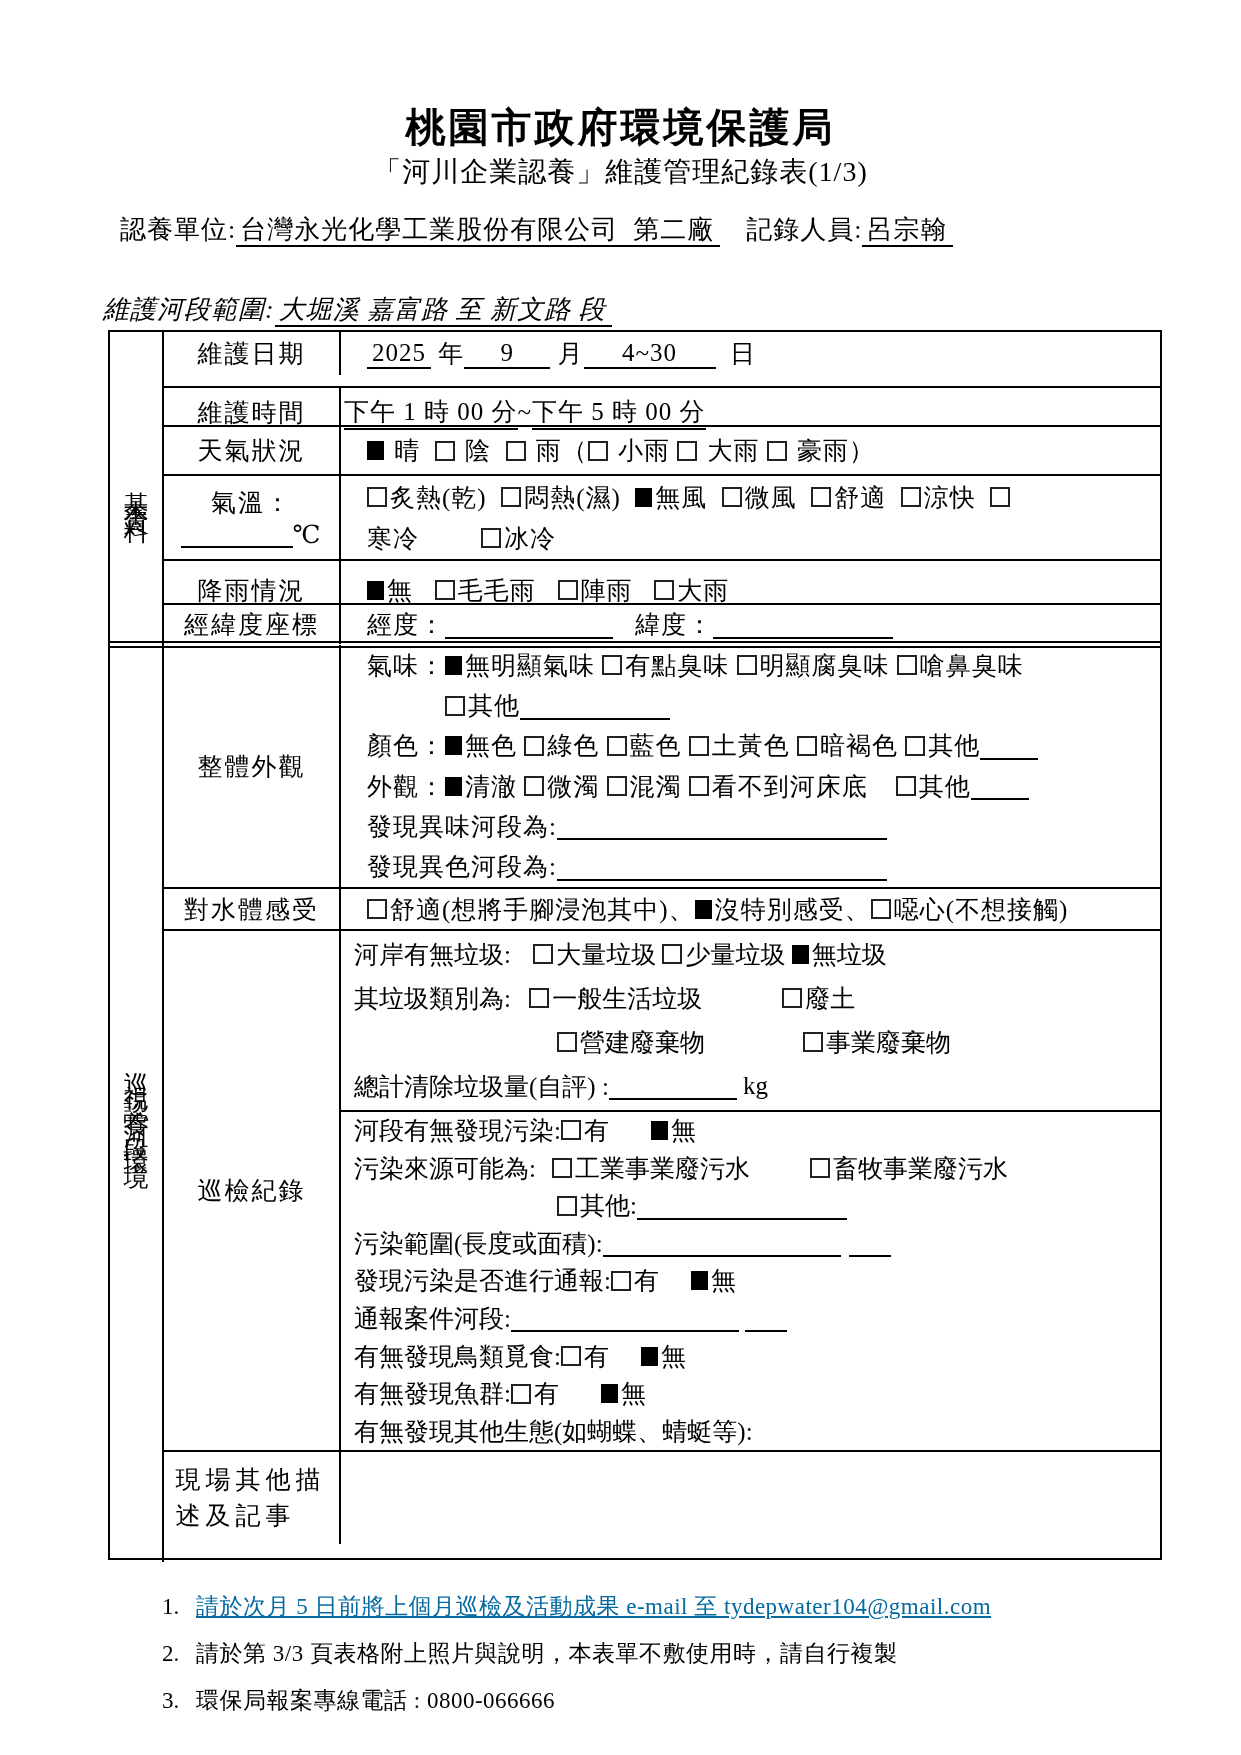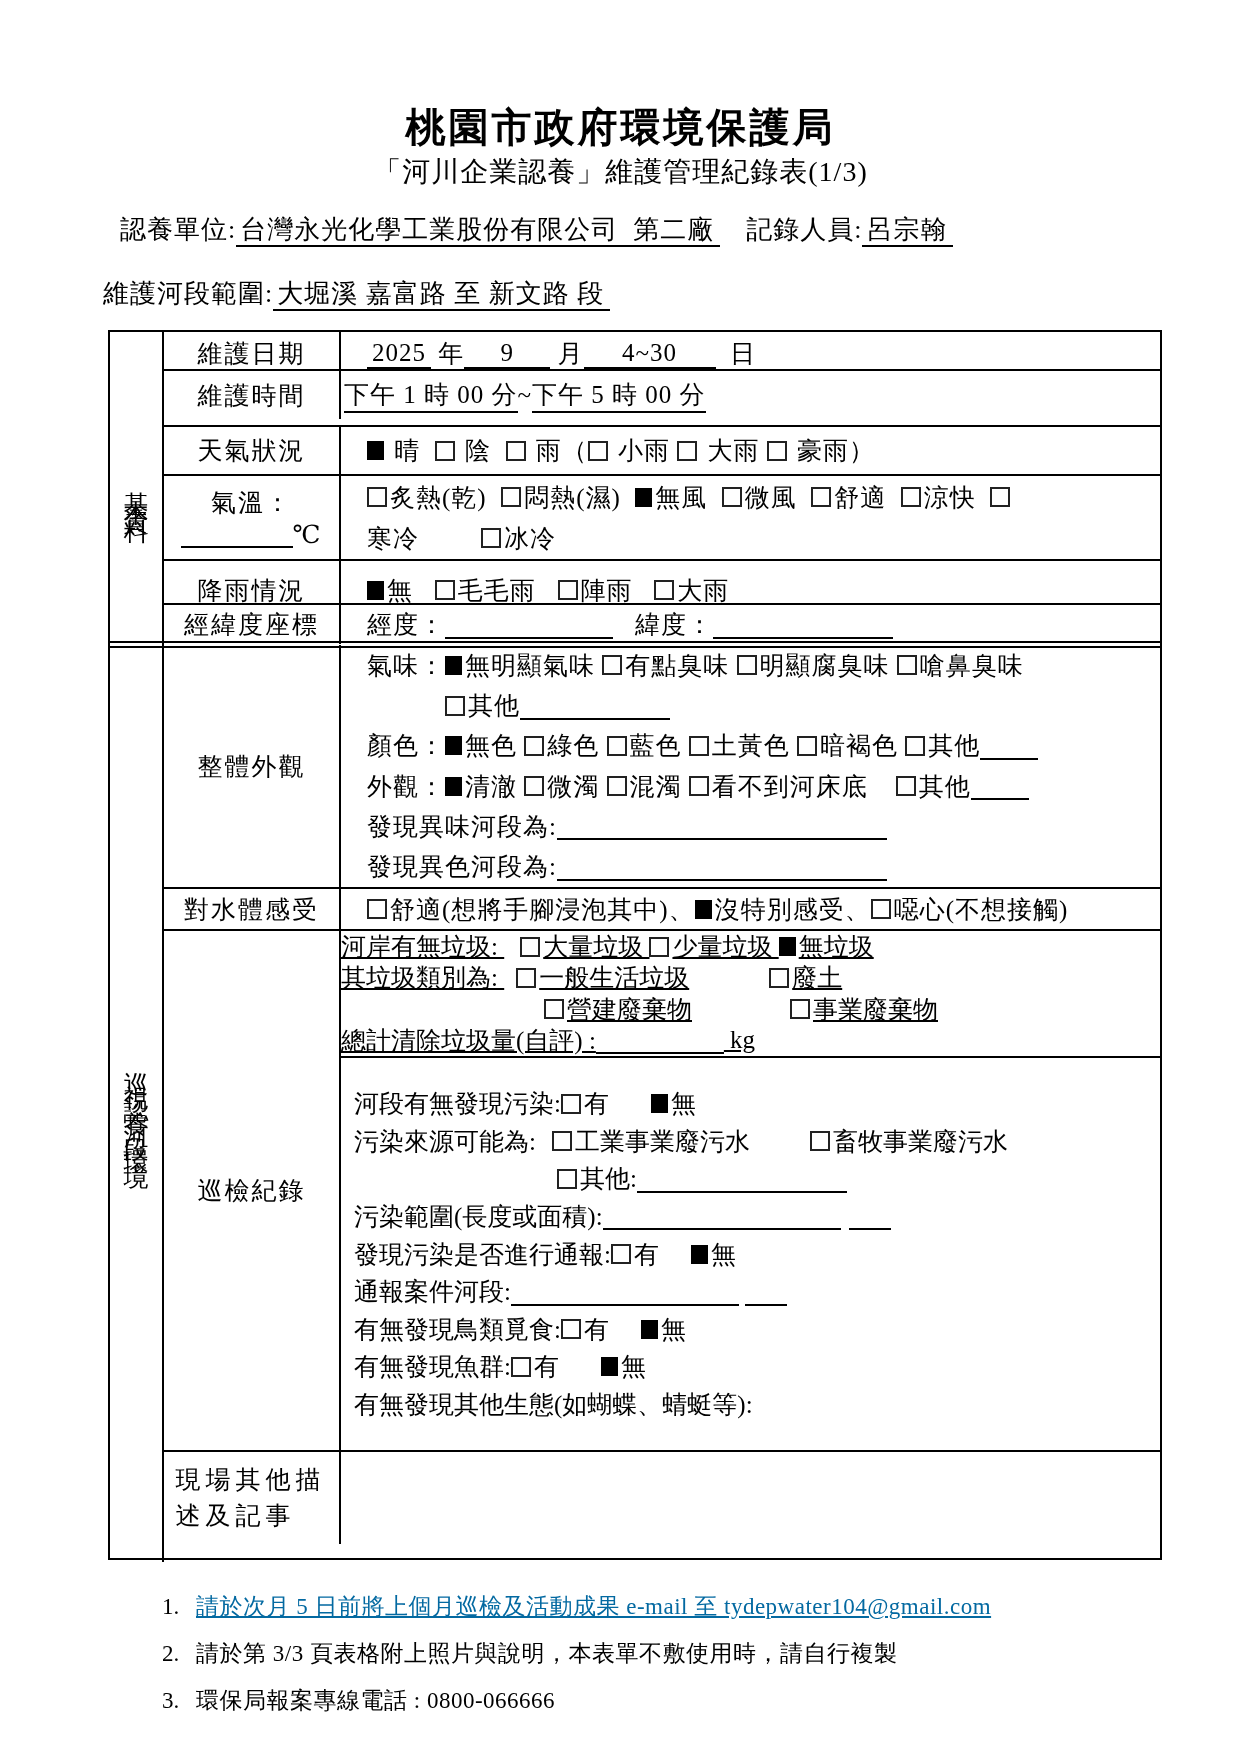--- a/index.html
+++ b/index.html
@@ -11,21 +11,21 @@
   .title{
     position:absolute;left:0;top:100px;width:100%;text-align:center;
     font-size:40px;font-weight:bold;letter-spacing:3px;
   }
   .subtitle{
     position:absolute;left:0;top:153px;width:100%;text-align:center;
     font-size:28px;letter-spacing:1px;font-family:Liberation Serif, serif;
   }
   .hline{position:absolute;font-size:26px;letter-spacing:1px;white-space:pre;}
   .hline1{left:120px;top:212px;}
-  .hline2{left:103px;top:276px;}
+  .hline2{left:103px;top:292px;font-style:italic;}
   .uval{border-bottom:2px solid #000;padding:0 6px 1px 4px;}
   .hgap{display:inline-block;width:26px;}
 
   
   .form-table{
     position:absolute;left:108px;top:330px;width:1054px;height:1230px;
     border:2.5px solid #000;box-sizing:border-box;font-size:25px;
   }
   .sec{
     position:absolute;left:0;width:54px;border-right:2px solid #000;
@@ -60,22 +60,22 @@
   .t{white-space:pre;}
   .u{border-bottom:2px solid #000;text-align:center;white-space:pre;display:inline-block;}
   .bl{border-bottom:2px solid #000;height:26px;flex:none;}
   .sp{flex:none;height:1px;}
   .cb{
     width:20px;height:20px;border:2px solid #222;box-sizing:border-box;
     flex:none;margin-right:3px;background:#fff;
   }
   .cb.checked{width:17px;height:19px;background:#000;border-color:#000;}
   .blocks{flex:1;display:flex;flex-direction:column;padding-left:0;}
-  .blockA{height:127px;border-bottom:2px solid #000;box-sizing:border-box;
-    display:flex;flex-direction:column;justify-content:center;text-decoration:underline;}
+  .blockA{height:181px;border-bottom:2px solid #000;box-sizing:border-box;
+    display:flex;flex-direction:column;justify-content:center;padding-left:13px;}
   .blockB{flex:1;display:flex;flex-direction:column;justify-content:center;padding-left:13px;}
 
   
   .notes{position:absolute;left:162px;top:1592px;font-size:23px;}
   .note{display:flex;align-items:flex-start;margin-bottom:17px;line-height:30px;}
   .note .num{width:34px;flex:none;}
   .note .ntext{letter-spacing:0.5px;}
   .style-link{color:#0369a1;text-decoration:underline;cursor:pointer;}
 </style>
 </head>
@@ -108,21 +108,21 @@
             <span class="u" style="min-width: 64px;">2025</span>
             <span class="t"> 年</span>
             <span class="u" style="min-width: 86px;">9</span>
             <span class="t"> 月</span>
             <span class="u" style="min-width: 132px;">4~30</span>
             <span class="t">  日</span>
           </div>
         </div>
     </div>
 
-    <div class="row" style="top:37px;height:50px">
+    <div class="row" style="top:54px;height:50px">
       <div class="lbl">
           <div>維護時間</div>
         </div>
       <div class="cnt tight" style="--lh:46px">
           <div class="line">
             <span class="u">下午 1 時 00 分</span>
             <span class="t">~</span>
             <span class="u">下午 5 時 00 分</span>
           </div>
         </div>

